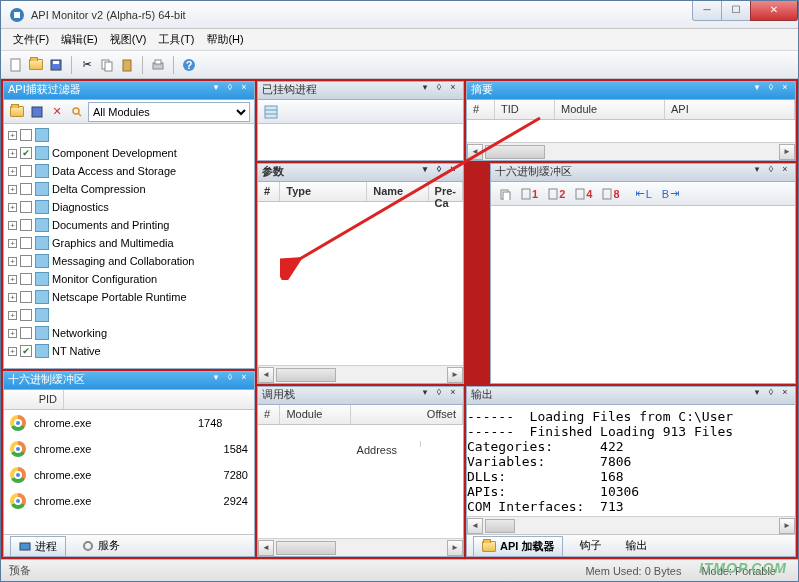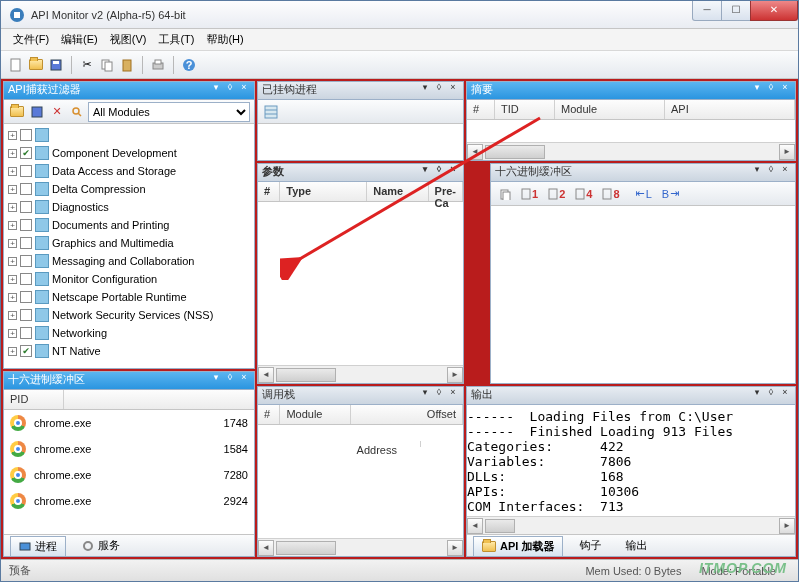--- a/index.html
+++ b/index.html
@@ -216,21 +216,20 @@
               <div class="tree-row">
                 <span class="plus">+</span>
     <span class="chk "></span>
     <span class="cat-ico"></span>
     <span>Netscape Portable Runtime</span>
               </div>
               <div class="tree-row">
                 <span class="plus">+</span>
     <span class="chk "></span>
     <span class="cat-ico"></span>
-    <span>Network Security Services (NSS)</span>
               </div>
               <div class="tree-row">
                 <span class="plus">+</span>
     <span class="chk "></span>
     <span class="cat-ico"></span>
     <span>Networking</span>
               </div>
               <div class="tree-row">
                 <span class="plus">+</span>
     <span class="chk on"></span>
@@ -244,27 +243,27 @@
       <div class="pane" style="flex:1;">
         <div class="pane-hdr active">
           <span>十六进制缓冲区</span>
           <span class="spacer"></span>
             <span class="hdr-btn">▾</span>
             <span class="hdr-btn">◊</span>
             <span class="hdr-btn">×</span>
         </div>
         <div class="pane-body">
           <div class="list-hdr">
-            <div class="col-h" style="width:60px;text-align:left;">PID</div>
+            <div class="col-h" style="width:60px;text-align:right;">PID</div>
           </div>
           <div class="list-body" id="proc-list">
               <div class="proc-row">
                 <span class="chrome-ico"></span>
     <span style="flex:1;">chrome.exe</span>
-    <span style="width:50px;text-align:right;">1748</span>
+    <span style="width:50px;">1748</span>
               </div>
               <div class="proc-row">
                 <span class="chrome-ico"></span>
     <span style="flex:1;">chrome.exe</span>
     <span style="width:50px;text-align:right;">1584</span>
               </div>
               <div class="proc-row">
                 <span class="chrome-ico"></span>
     <span style="flex:1;">chrome.exe</span>
     <span style="width:50px;text-align:right;">7280</span>

